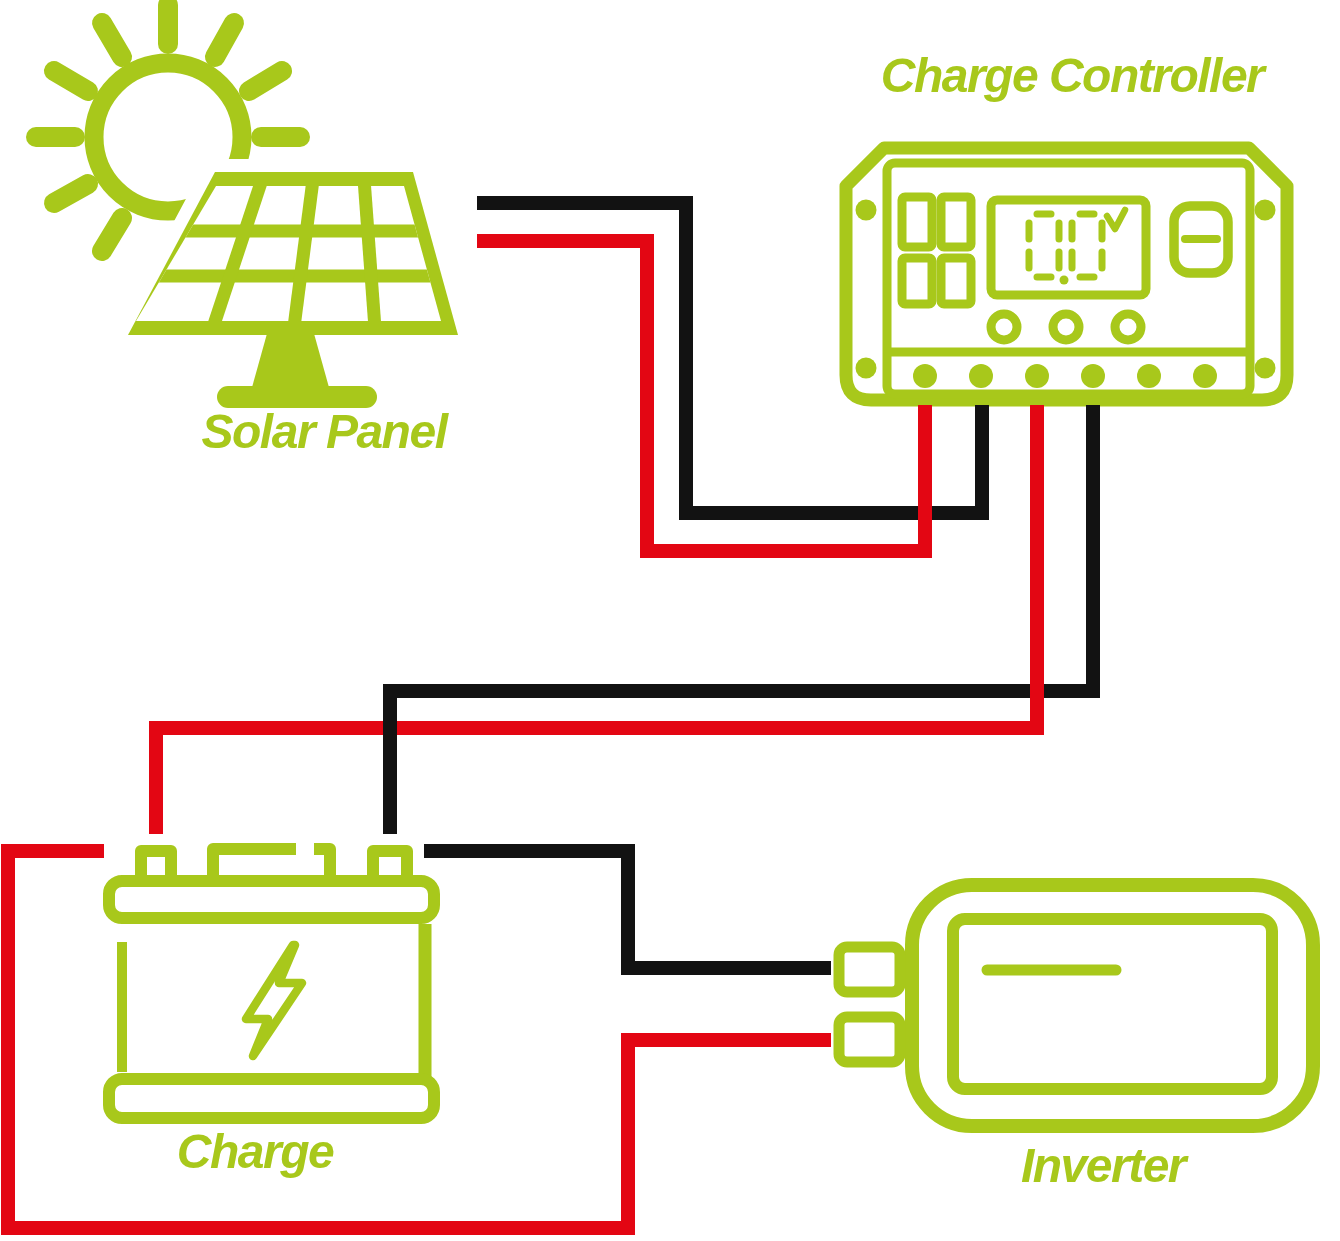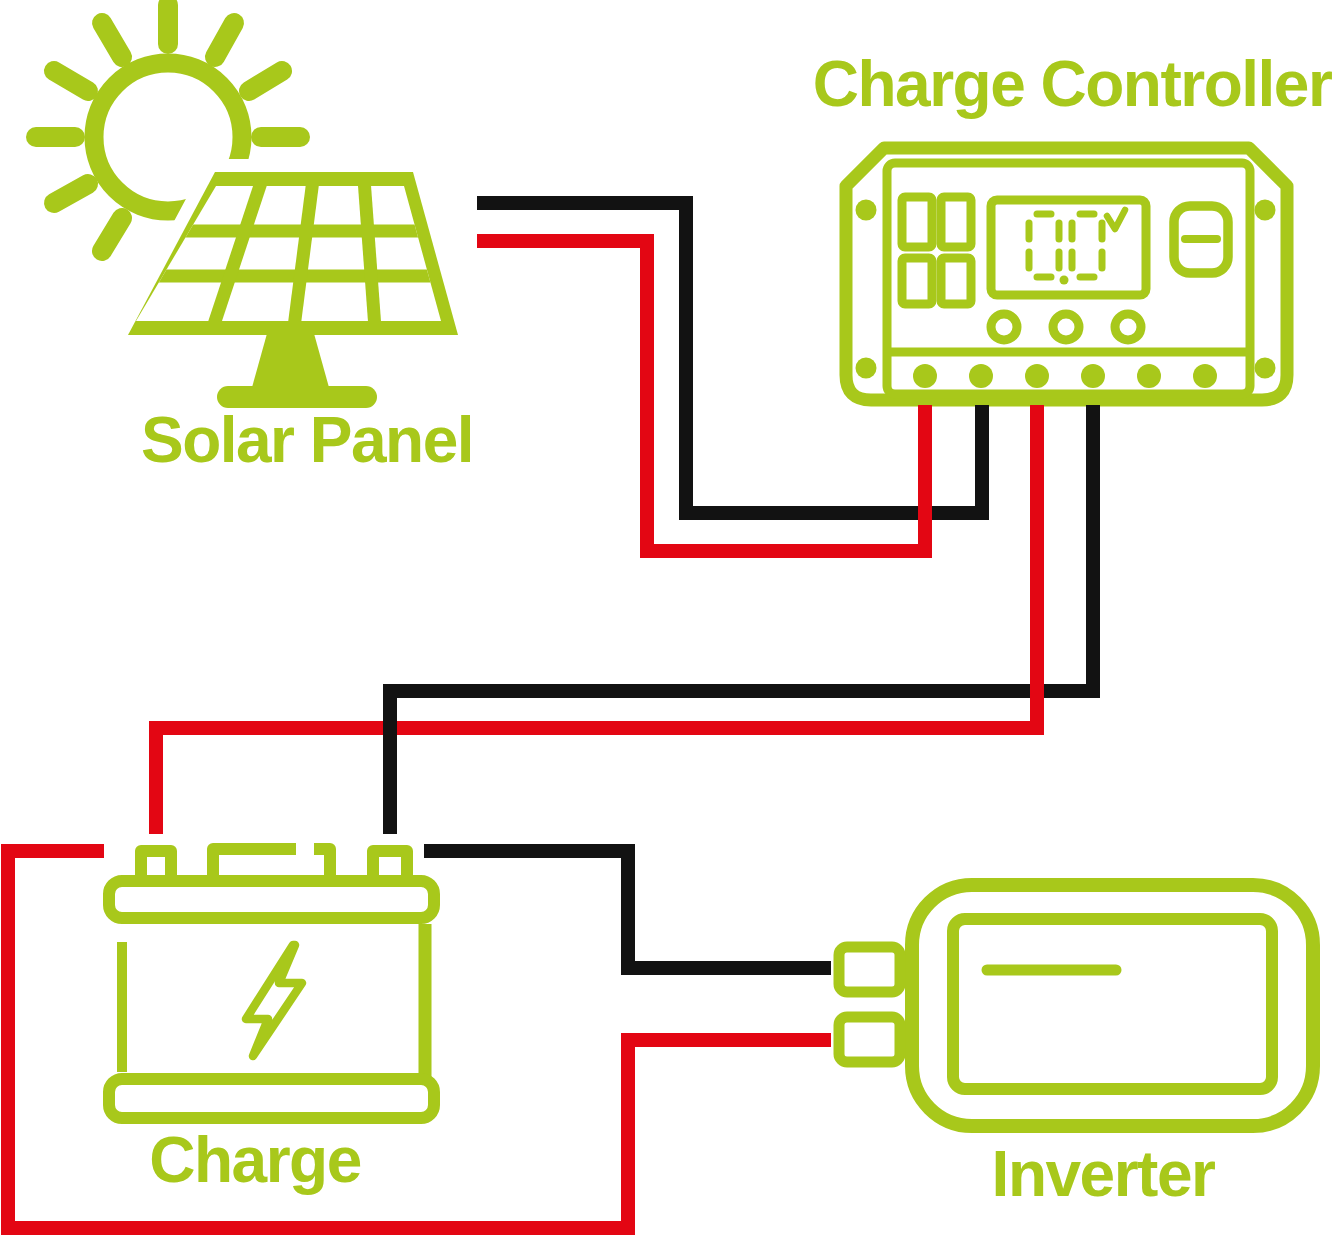--- a/index.html
+++ b/index.html
@@ -13,26 +13,27 @@
     width:1340px;height:1241px;
     background:#ffffff;
     overflow:hidden;
     font-family:"Liberation Sans", sans-serif;
   }
   .diagram-svg{position:absolute;left:0;top:0;}
   .node-label{
     position:absolute;
     transform:translateX(-50%);
     font-weight:bold;
-    font-size:64px;
+    font-size:48px;
     letter-spacing:-1.5px;
     color:var(--green);
     white-space:nowrap;
     line-height:1;
     user-select:none;
+    font-style:italic;
   }
 </style>
 </head>
 <body>
 
 <div class="canvas">
 
   <svg class="diagram-svg" width="1340" height="1241" viewBox="0 0 1340 1241">
     <defs>
       <clipPath id="panelCells">
@@ -162,17 +163,17 @@
       <path d="M424,851 H628 V968 H831" stroke="#121212"></path>
 
       <path d="M477,241 H647 V551 H925 V405" stroke="#e30613"></path>
       <path d="M1037,405 V728 H156 V834" stroke="#e30613"></path>
       <path d="M104,851 H8 V1228 H628 V1040 H831" stroke="#e30613"></path>
 
       <path d="M390,708 V748" stroke="#121212"></path>
     </g>
   </svg>
 
-  <div class="node-label" style="left:307px;top:408px;">Solar Panel</div>
+  <div class="node-label" style="left:324px;top:408px;">Solar Panel</div>
   <div class="node-label" style="left:1072px;top:52px;">Charge Controller</div>
   <div class="node-label" style="left:255px;top:1128px;">Charge</div>
   <div class="node-label" style="left:1103px;top:1142px;">Inverter</div>
 </div>
 
 </body></html>

